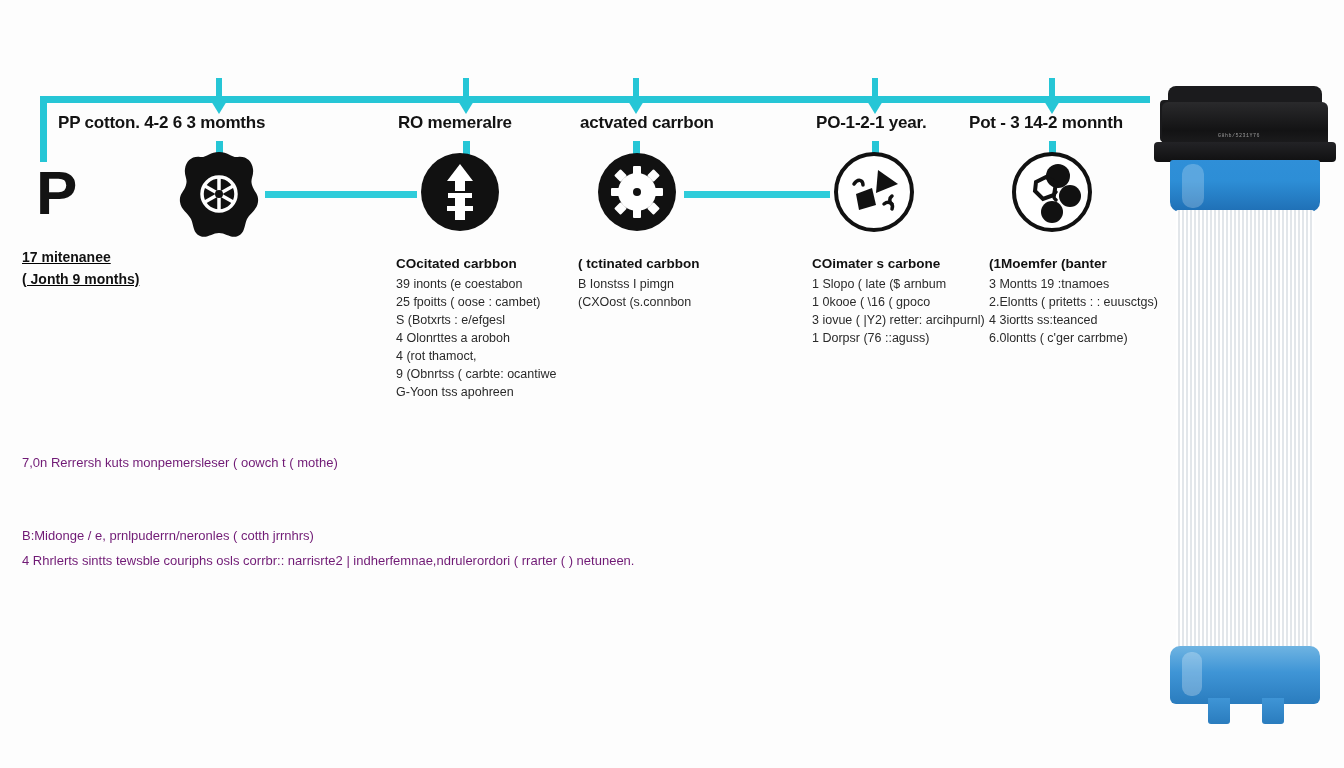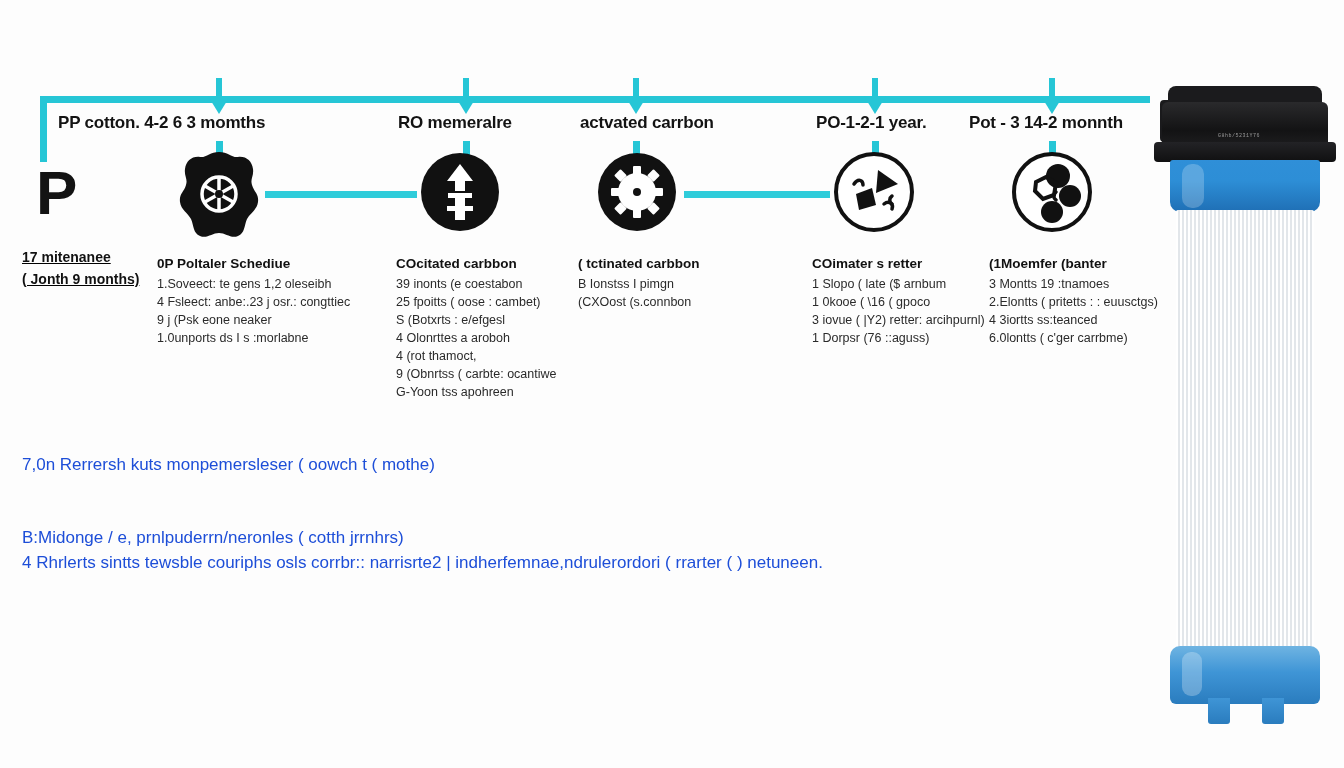--- a/index.html
+++ b/index.html
@@ -104,22 +104,22 @@
   .lead-line {
     font-size: 14px;
     font-weight: 700;
     color: #111;
     line-height: 22px;
     white-space: nowrap;
   }
 
   .foot-line {
     position: absolute;
-    font-size: 17px;
-    color: #1d4ed8;
+    font-size: 13px;
+    color: #701a75;
     white-space: nowrap;
   }
 
   
   #product {
     position: absolute;
     left: 1152px; top: 86px;
     width: 186px; height: 650px;
   }
   .cap-top {
@@ -311,47 +311,40 @@
       <path fill="none" stroke="#111" stroke-width="4" d="M30 36l10-5 10 6-2 12-11 4-8-8z"></path>
       <path fill="none" stroke="#111" stroke-width="3.5" stroke-linecap="round" d="M50 46c-3 2-3 6 0 8"></path>
     </svg>
   </div>
 
   <div class="lead-block" style="left:22px; top:246px">
     <div class="lead-line">17 mitenanee</div>
     <div class="lead-line">( Jonth 9 months)</div>
   </div>
 
-  <div class="txt-block" style="left:157px; top:256px">
-    <div class="txt-title">0P Poltaler Schediue</div>
-    <div class="txt-line">1.Soveect: te gens 1,2 oleseibh</div>
-    <div class="txt-line">4 Fsleect: anbe:.23 j osr.: congttiec</div>
-    <div class="txt-line">9 j (Psk eone neaker</div>
-    <div class="txt-line">1.0unports ds I s :morlabne</div>
-  </div>
 
   <div class="txt-block" style="left:396px; top:256px">
     <div class="txt-title">COcitated carbbon</div>
     <div class="txt-line">39 inonts (e coestabon</div>
     <div class="txt-line">25 fpoitts ( oose : cambet)</div>
     <div class="txt-line">S (Botxrts : e/efgesl</div>
     <div class="txt-line">4 Olonrttes a aroboh</div>
     <div class="txt-line">4 (rot thamoct,</div>
     <div class="txt-line">9 (Obnrtss ( carbte: ocantiwe</div>
     <div class="txt-line">G-Yoon tss apohreen</div>
   </div>
 
   <div class="txt-block" style="left:578px; top:256px">
     <div class="txt-title">( tctinated carbbon</div>
     <div class="txt-line">B Ionstss I pimgn</div>
     <div class="txt-line">(CXOost (s.connbon</div>
   </div>
 
   <div class="txt-block" style="left:812px; top:256px">
-    <div class="txt-title">COimater s retter</div>
+    <div class="txt-title">COimater s carbone</div>
     <div class="txt-line">1 Slopo ( late ($ arnbum</div>
     <div class="txt-line">1 0kooe ( \16 ( gpoco</div>
     <div class="txt-line">3 iovue ( |Y2) retter: arcihpurnl)</div>
     <div class="txt-line">1 Dorpsr (76 ::aguss)</div>
   </div>
 
   <div class="txt-block" style="left:989px; top:256px">
     <div class="txt-title">(1Moemfer (banter</div>
     <div class="txt-line">3 Montts 19 :tnamoes</div>
     <div class="txt-line">2.Elontts ( pritetts : : euusctgs)</div>

